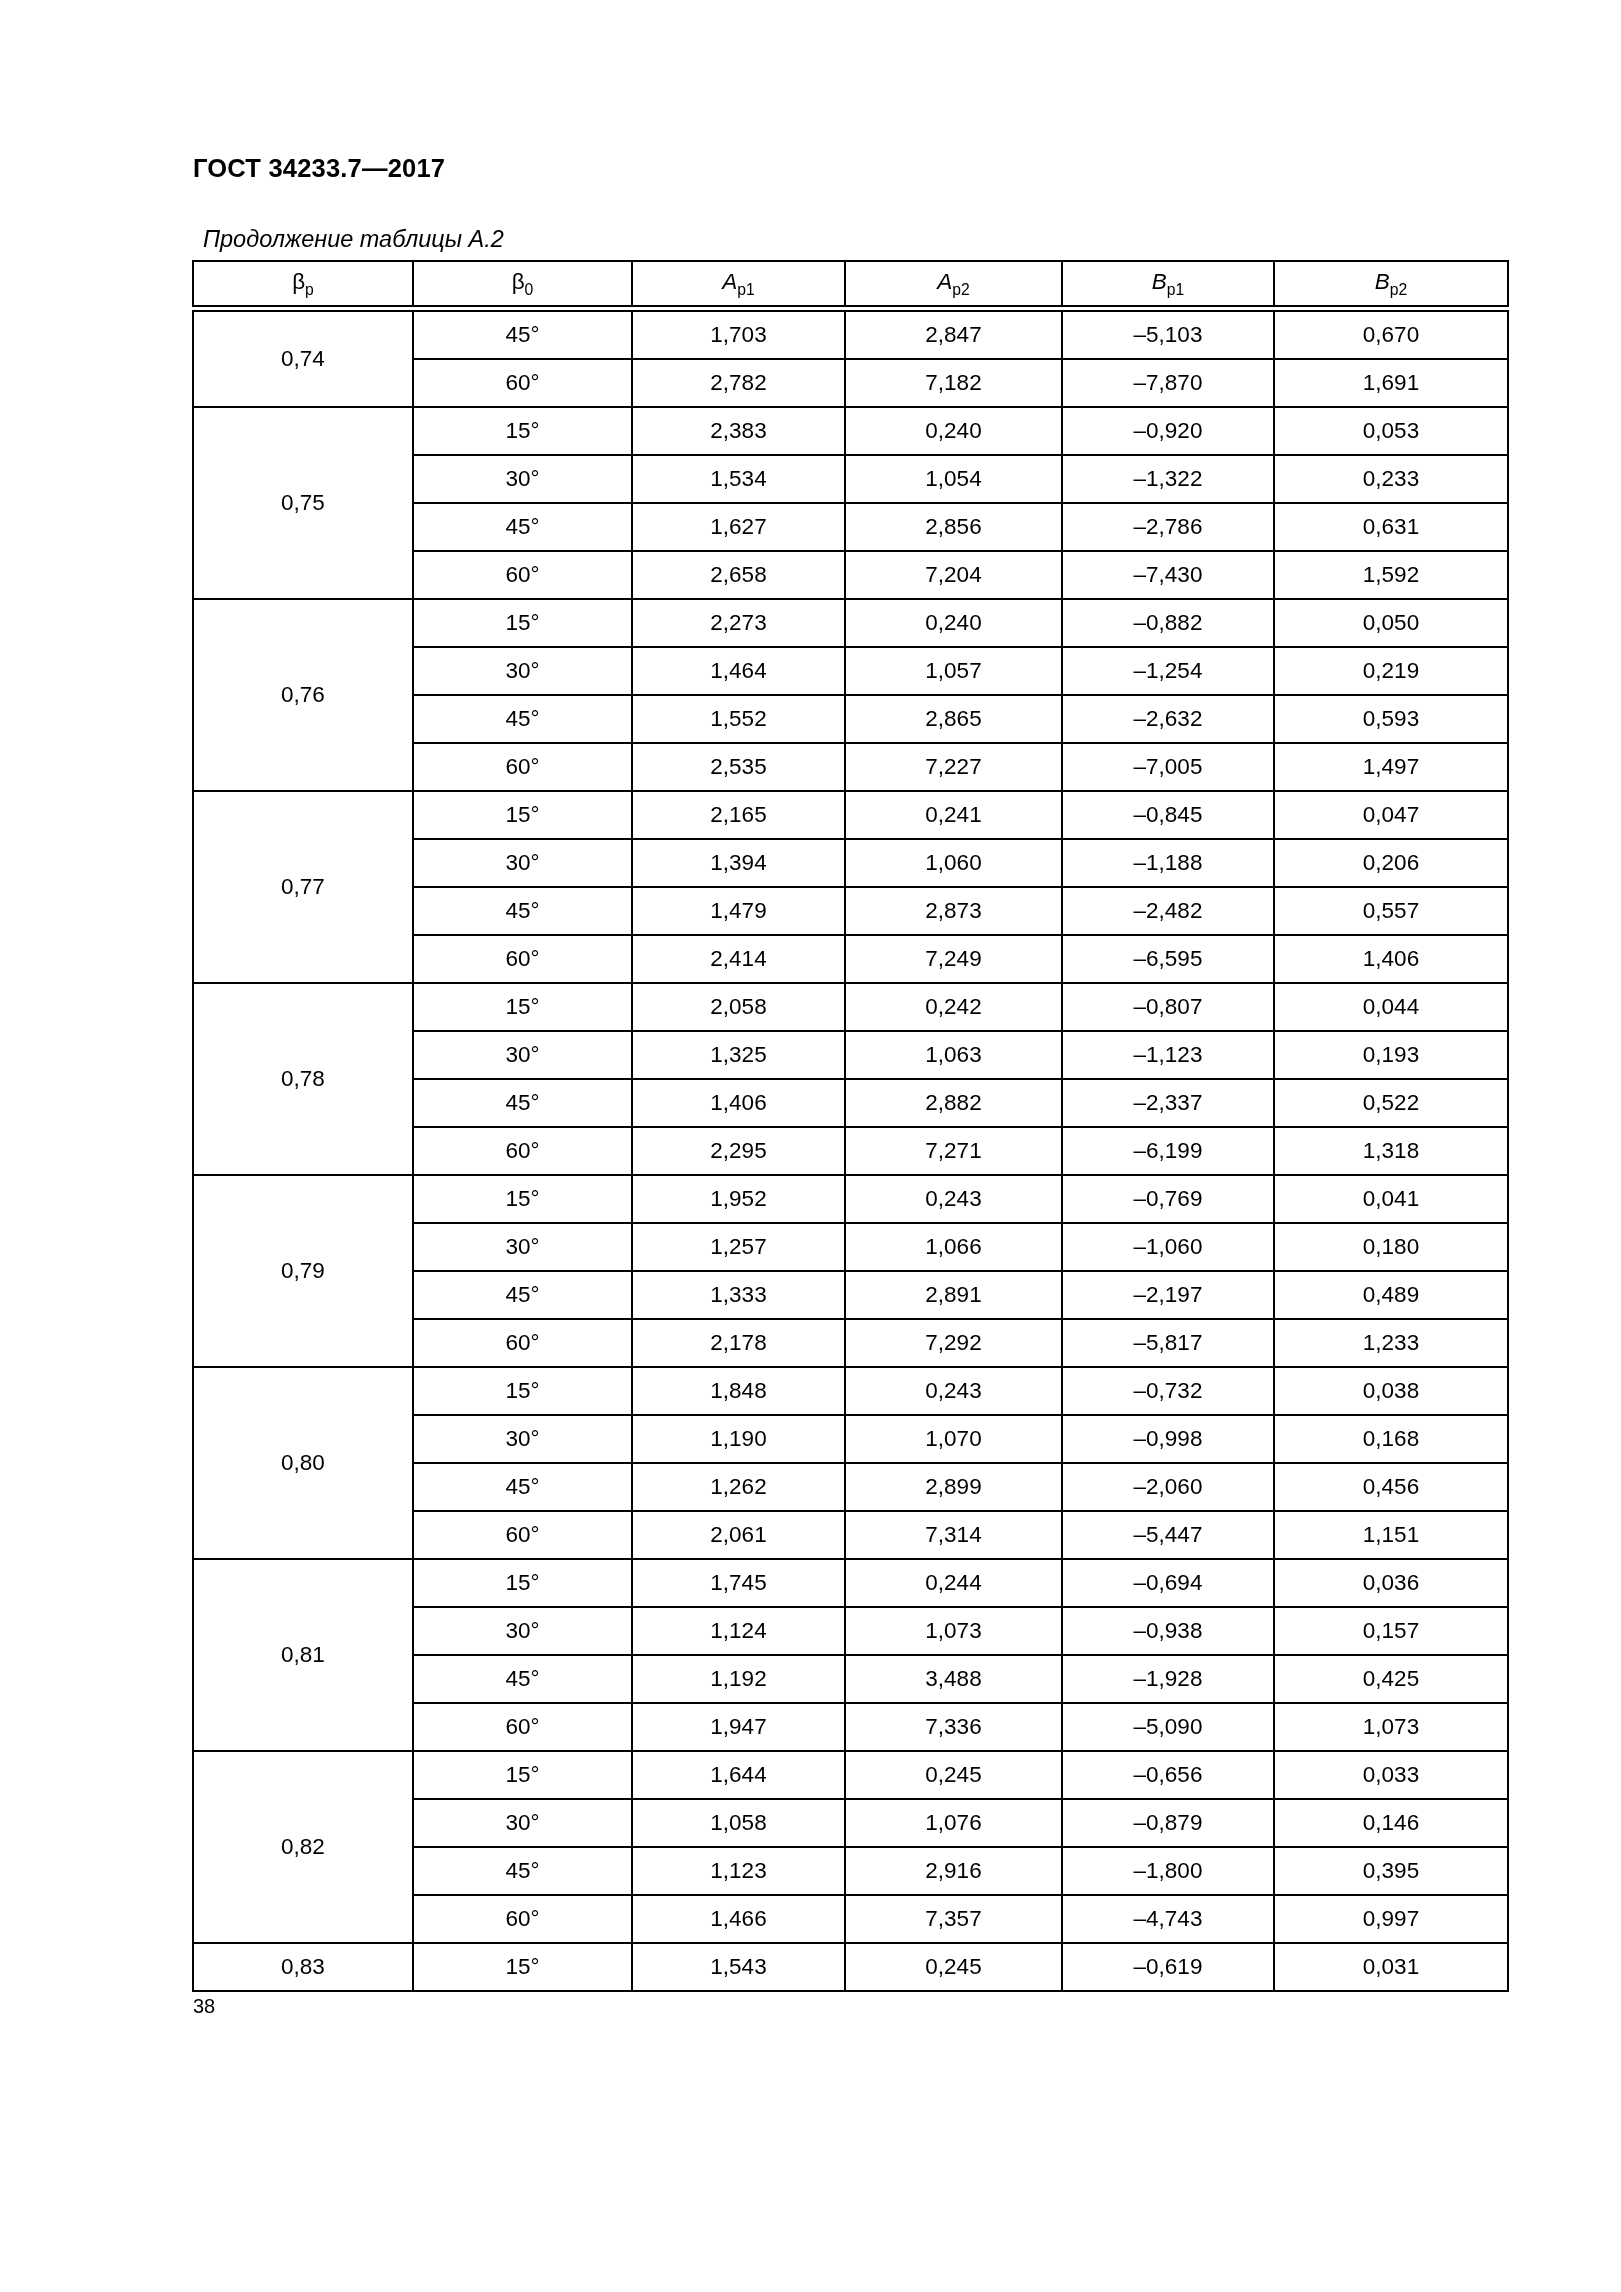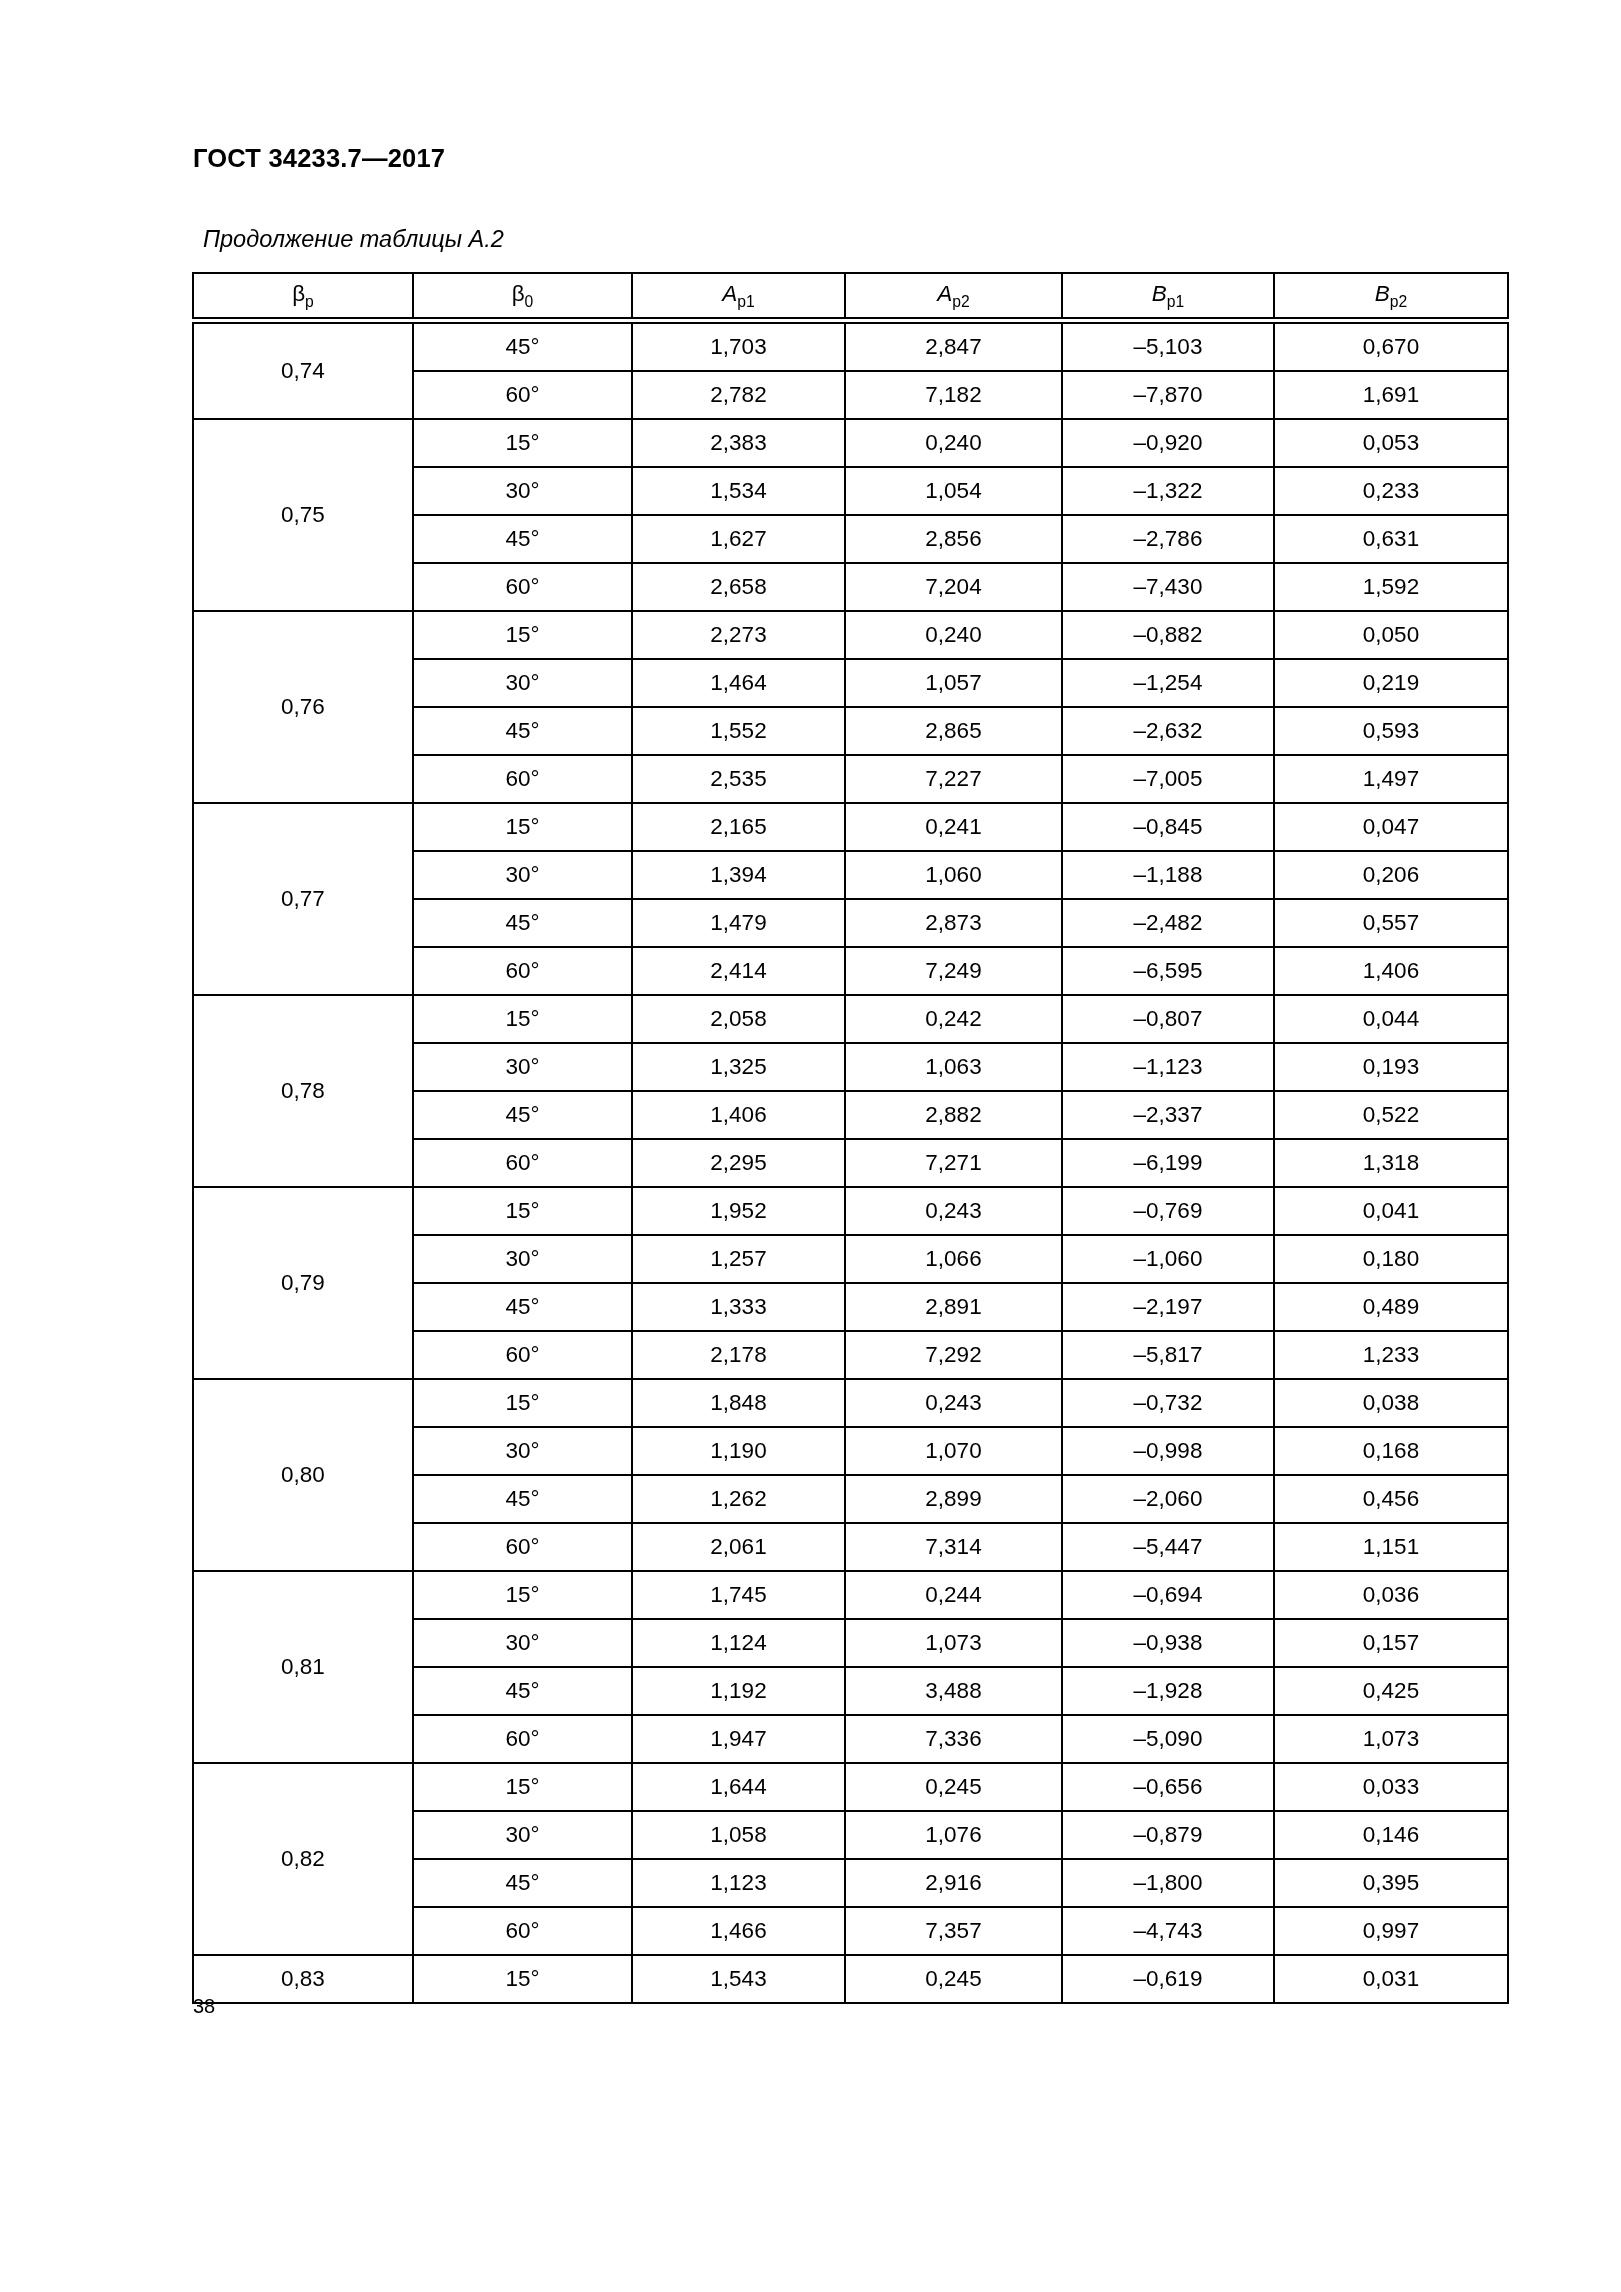--- a/index.html
+++ b/index.html
@@ -1,29 +1,29 @@
 <!DOCTYPE html>
 <html><head>
   <meta charset="utf-8">
   <style>
     html, body { margin: 0; padding: 0; background: #ffffff; }
     body {
       width: 1621px; height: 2293px; position: relative; overflow: hidden;
       font-family: "Liberation Sans", "DejaVu Sans", sans-serif; color: #000;
     }
     .doc-title {
-      position: absolute; left: 193px; top: 144px;
+      position: absolute; left: 193px; top: 154px;
       font-size: 25.5px; font-weight: bold; letter-spacing: 0.2px;
     }
     .caption {
       position: absolute; left: 193px; top: 226px;
       font-size: 23.5px; font-style: italic; margin-left: 10px;
     }
     table.data {
-      position: absolute; left: 192px; top: 272px;
+      position: absolute; left: 192px; top: 260px;
       width: 1313px; border-collapse: collapse; table-layout: fixed;
       font-size: 22.5px;
     }
     table.data th, table.data td {
       border: 2.9px solid #000; text-align: center; vertical-align: middle;
       padding: 0; font-weight: normal;
     }
     table.data thead th { height: 43px; border-bottom: 2.9px solid #000; }
     table.data thead tr { border-bottom: 7.8px double #000; }
     table.data tbody td { height: 46px; }

